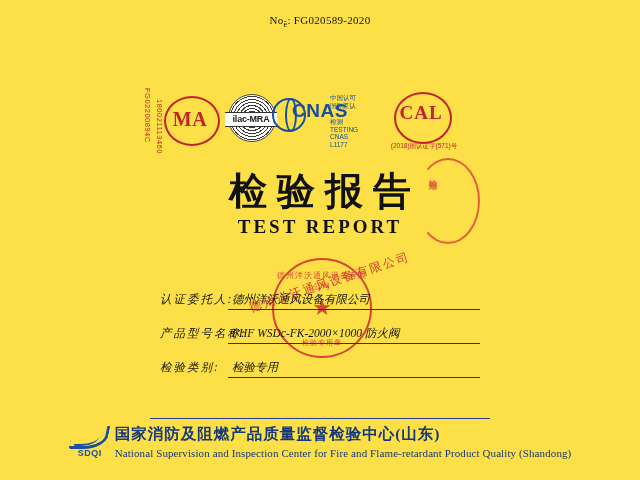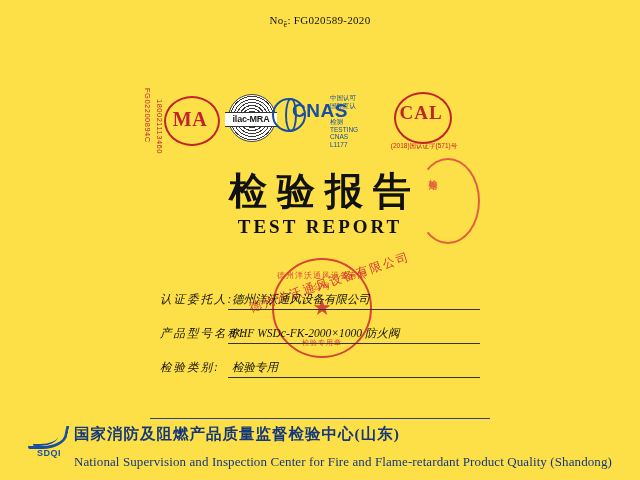--- a/index.html
+++ b/index.html
@@ -426,22 +426,22 @@
   }
   .footer .org-cn {
     font-size: 15.5px;
     font-weight: bold;
     color: #15377c;
     letter-spacing: 1px;
     font-family: "Liberation Serif", serif;
     white-space: nowrap;
   }
   .footer .org-en {
-    margin-top: 9px;
-    font-size: 13px;
+    margin-top: 2px;
+    font-size: 11px;
     color: #15377c;
     letter-spacing: 0.1px;
     font-family: "Liberation Serif", serif;
     white-space: nowrap;
   }
 </style>
 </head>
 <body>
 
 <div class="page">

